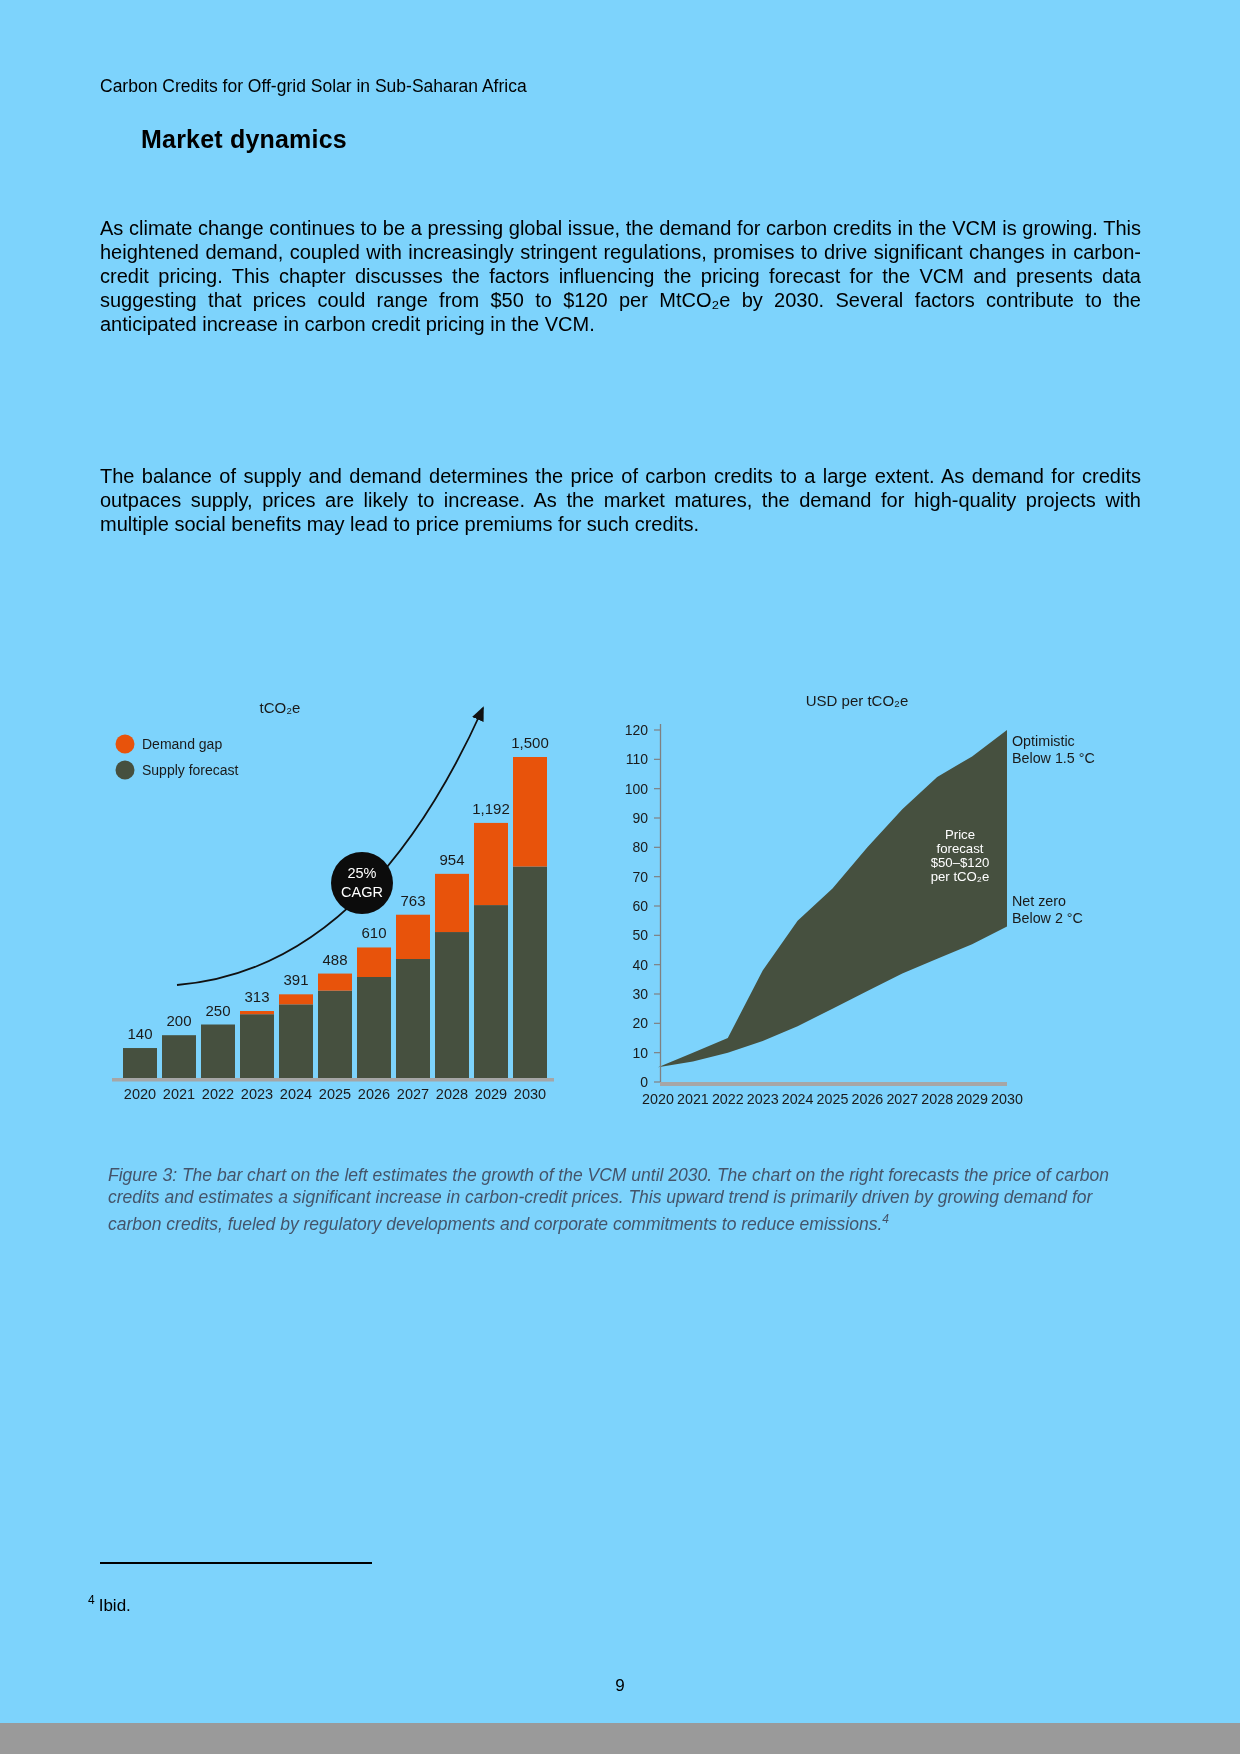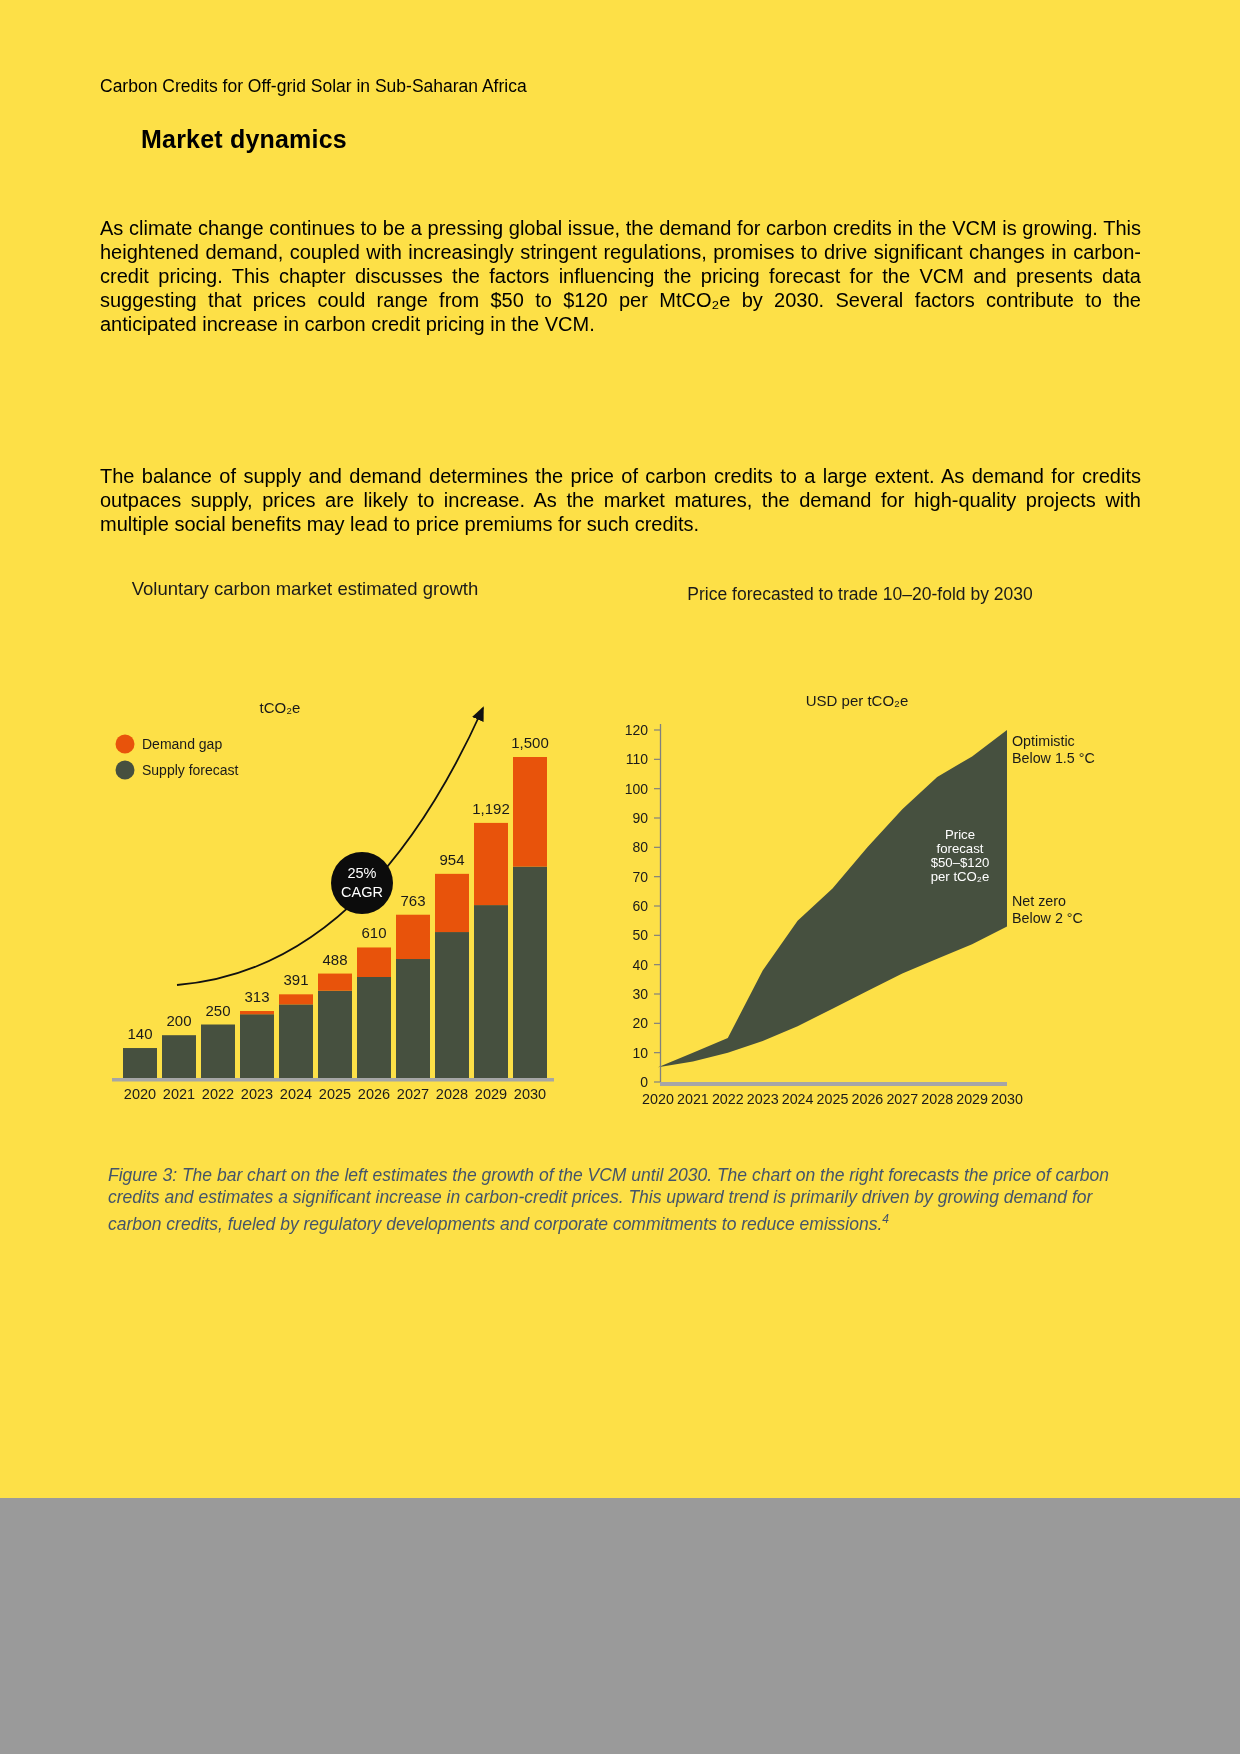--- a/index.html
+++ b/index.html
@@ -1,16 +1,16 @@
 <!DOCTYPE html>
 <html><head>
 <meta charset="utf-8">
 <style>
   html,body{margin:0;padding:0;background:#9a9a9a;}
-  .page{position:relative;width:1240px;height:1498px;background:#fde047;margin:0 auto;
+  .page{position:relative;width:1240px;height:1723px;background:#7dd3fc;margin:0 auto;
         font-family:"Liberation Sans",sans-serif;color:#000;overflow:hidden;}
   .header-text{position:absolute;left:100px;top:76px;font-size:17.5px;}
   .section-title{position:absolute;left:99px;top:125px;font-size:25px;font-weight:bold;letter-spacing:.2px;margin-left:42px;}
   .para{position:absolute;left:100px;width:1041px;font-size:20px;line-height:24px;text-align:justify;}
   #para1{top:196px;}
   #para2{top:444px;}
   .chart-title{position:absolute;text-align:center;color:#1a1a1a;}
   #left-title{left:70px;top:578px;width:470px;font-size:18.5px;}
   #right-title{left:578px;top:584px;width:564px;font-size:17.5px;}
   svg.chart{position:absolute;}
@@ -31,21 +31,20 @@
 
 <div class="page">
 
   <div class="header-text">Carbon Credits for Off-grid Solar in Sub-Saharan Africa</div>
 
   <div class="section-title">Market dynamics</div>
 
   <p class="para" id="para1">As climate change continues to be a pressing global issue, the demand for carbon credits in the VCM is growing. This heightened demand, coupled with increasingly stringent regulations, promises to drive significant changes in carbon-credit pricing. This chapter discusses the factors influencing the pricing forecast for the VCM and presents data suggesting that prices could range from $50 to $120 per MtCO₂e by 2030. Several factors contribute to the anticipated increase in carbon credit pricing in the VCM.</p>
   <p class="para" id="para2">The balance of supply and demand determines the price of carbon credits to a large extent. As demand for credits outpaces supply, prices are likely to increase. As the market matures, the demand for high-quality projects with multiple social benefits may lead to price premiums for such credits.</p>
 
-  <div class="chart-title" id="left-title">Voluntary carbon market estimated growth</div>
   <svg class="chart" id="bar-svg" viewBox="0 0 470 470">
     <defs>
       <marker id="ah" markerWidth="9" markerHeight="9" refX="7" refY="3.5" orient="auto">
         <path d="M0,0 L8,3.5 L0,7 z" fill="#111"></path>
       </marker>
     </defs>
     <g id="bar-plot">
         <rect x="28" y="408.04" width="34" height="29.96" fill="#46503F"></rect>
         <text x="45" y="399.04" text-anchor="middle" font-size="15" fill="#1a1a1a">140</text>
         <text x="45" y="459" text-anchor="middle" font-size="14.5" fill="#1a1a1a">2020</text>
@@ -93,21 +92,20 @@
     <circle cx="30" cy="104" r="9.5" fill="#E8530B"></circle>
     <text x="47" y="109" font-size="14" fill="#1a1a1a">Demand gap</text>
     <circle cx="30" cy="130" r="9.5" fill="#46503F"></circle>
     <text x="47" y="135" font-size="14" fill="#1a1a1a">Supply forecast</text>
     <path d="M82,345 Q270,330 388,68" fill="none" stroke="#111" stroke-width="1.8" marker-end="url(#ah)"></path>
     <circle cx="267" cy="243" r="31" fill="#0C0C0C"></circle>
     <text x="267" y="238" text-anchor="middle" font-size="14.5" fill="#fff">25%</text>
     <text x="267" y="257" text-anchor="middle" font-size="14.5" fill="#fff">CAGR</text>
   </svg>
 
-  <div class="chart-title" id="right-title">Price forecasted to trade 10–20-fold by 2030</div>
   <svg class="chart" id="area-svg" viewBox="0 0 570 470">
     <g id="area-plot">
         <polygon points="83,427.3333333333333 117.9,412.6666666666667 152.8,398 187.7,330.5333333333333 222.6,280.66666666666663 257.5,248.4 292.4,207.33333333333334 327.29999999999995,169.2 362.2,136.93333333333334 397.09999999999997,116.39999999999998 432,90 432,286.5333333333333 397.09999999999997,304.1333333333333 362.2,318.8 327.29999999999995,333.4666666666667 292.4,351.06666666666666 257.5,368.6666666666667 222.6,386.26666666666665 187.7,400.93333333333334 152.8,412.6666666666667 117.9,421.46666666666664 83,427.3333333333333" fill="#46503F"></polygon>
         <line x1="85.5" y1="84" x2="85.5" y2="442" stroke="#808080" stroke-width="1.3"></line>
         <line x1="79" y1="442" x2="85" y2="442" stroke="#808080" stroke-width="1.2"></line>
         <text x="73" y="447" text-anchor="end" font-size="14" fill="#1a1a1a">0</text>
         <line x1="79" y1="412.6666666666667" x2="85" y2="412.6666666666667" stroke="#808080" stroke-width="1.2"></line>
         <text x="73" y="417.6666666666667" text-anchor="end" font-size="14" fill="#1a1a1a">10</text>
         <line x1="79" y1="383.3333333333333" x2="85" y2="383.3333333333333" stroke="#808080" stroke-width="1.2"></line>
         <text x="73" y="388.3333333333333" text-anchor="end" font-size="14" fill="#1a1a1a">20</text>

